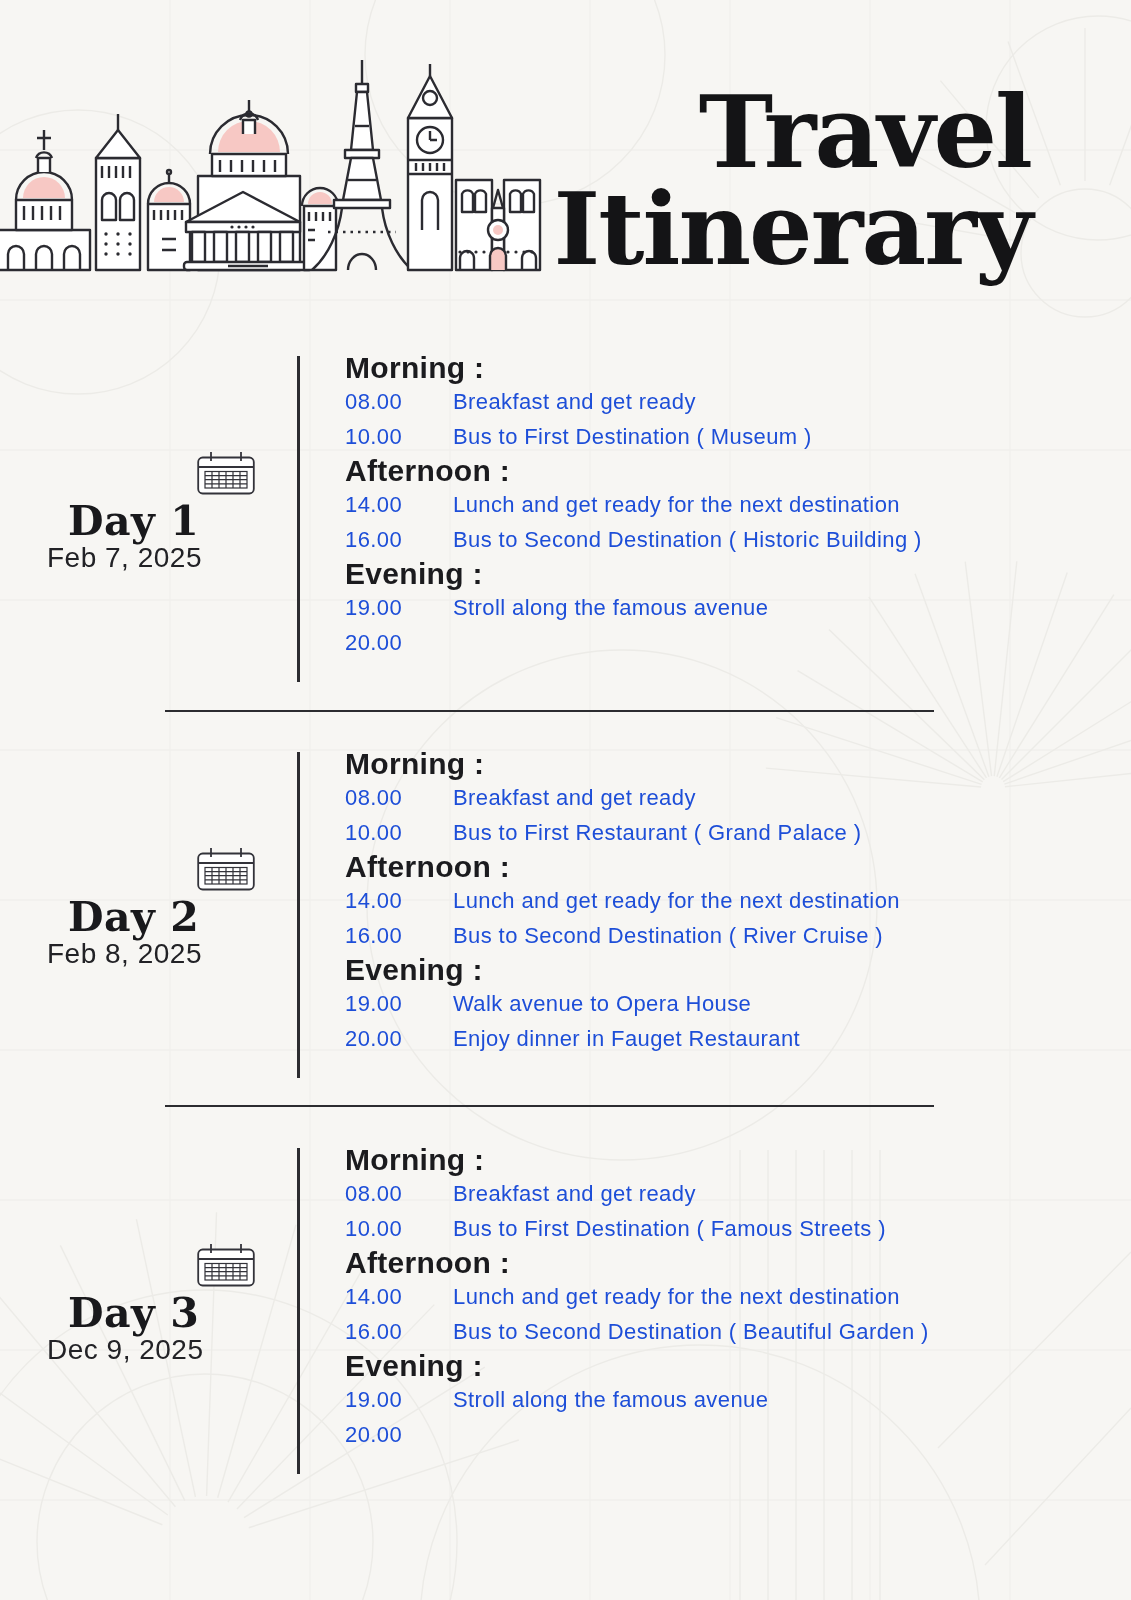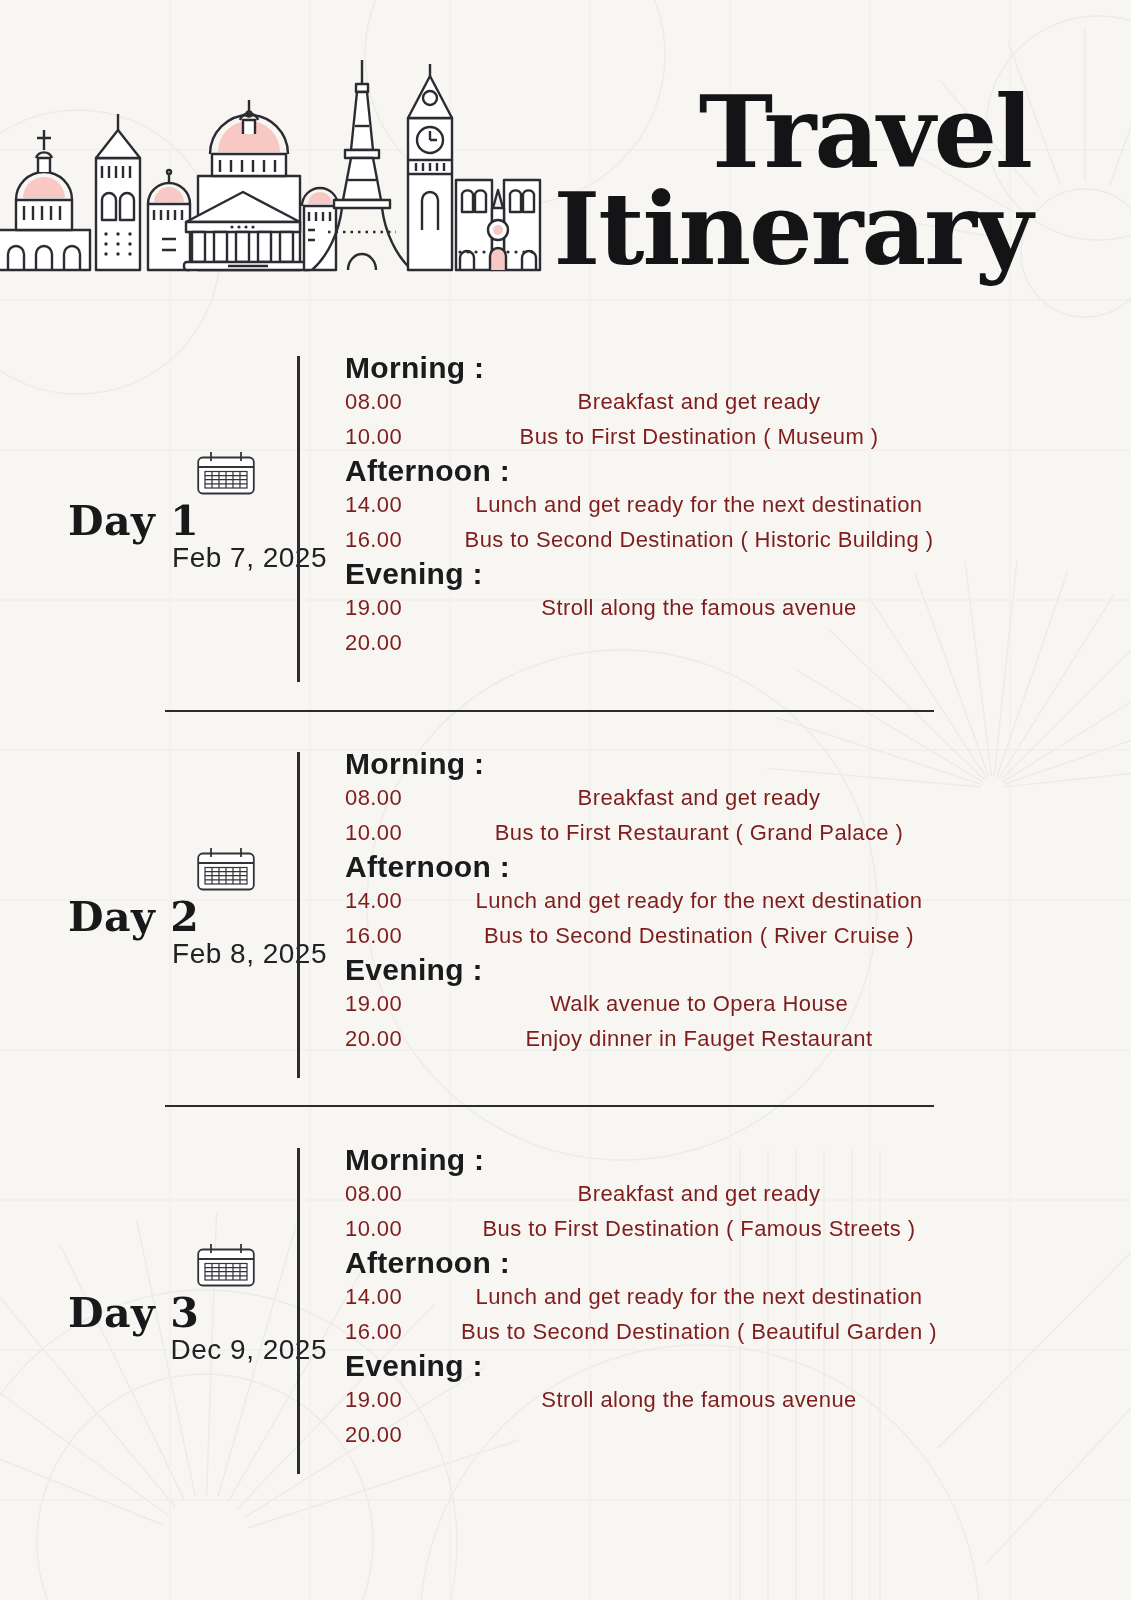--- a/index.html
+++ b/index.html
@@ -23,29 +23,29 @@
   
   .day{position:absolute;left:0;width:1131px;height:330px;}
   .vline{position:absolute;left:297px;top:0;width:2.5px;height:326px;background:#2c2c30;}
   .cal{position:absolute;left:197px;top:95px;}
   .day-title{
     position:absolute;left:68px;top:142px;width:280px;text-align:left;
     font-family:"DejaVu Serif",serif;font-weight:700;font-size:41px;line-height:46px;
     letter-spacing:.5px;color:#19191c;
   }
   .day-date{
-    position:absolute;left:47px;top:187px;width:280px;text-align:right;
+    position:absolute;left:47px;top:187px;width:280px;text-align:left;
     font-size:28px;line-height:30px;letter-spacing:.5px;color:#222226;
   }
   .sched{position:absolute;left:345px;top:0;width:600px;}
   .group{margin-bottom:7px;}
   .sh{font-weight:700;font-size:30px;line-height:24px;margin:0 0 9px;letter-spacing:.3px;color:#1b1b1e;}
-  .row{display:flex;font-size:22px;line-height:25px;margin-bottom:10px;color:#7f1d1d;letter-spacing:.4px;}
+  .row{display:flex;font-size:22px;line-height:25px;margin-bottom:10px;color:#1d4ed8;letter-spacing:.4px;}
   .time{flex:0 0 108px;}
-  .act{flex:1;text-align:center;}
+  .act{flex:1;}
 
   .divider{position:absolute;left:165px;width:769px;height:2px;background:#2c2c30;}
 
   svg .ln{stroke:#2b2b31;stroke-width:2.4;fill:none;stroke-linejoin:round;}
   svg .wh{stroke:#2b2b31;stroke-width:2.4;fill:#ffffff;stroke-linejoin:round;}
   svg .pk{fill:#f7c8c4;stroke:none;}
   svg .dot{fill:#2b2b31;stroke:none;}
 </style>
 </head>
 <body>

